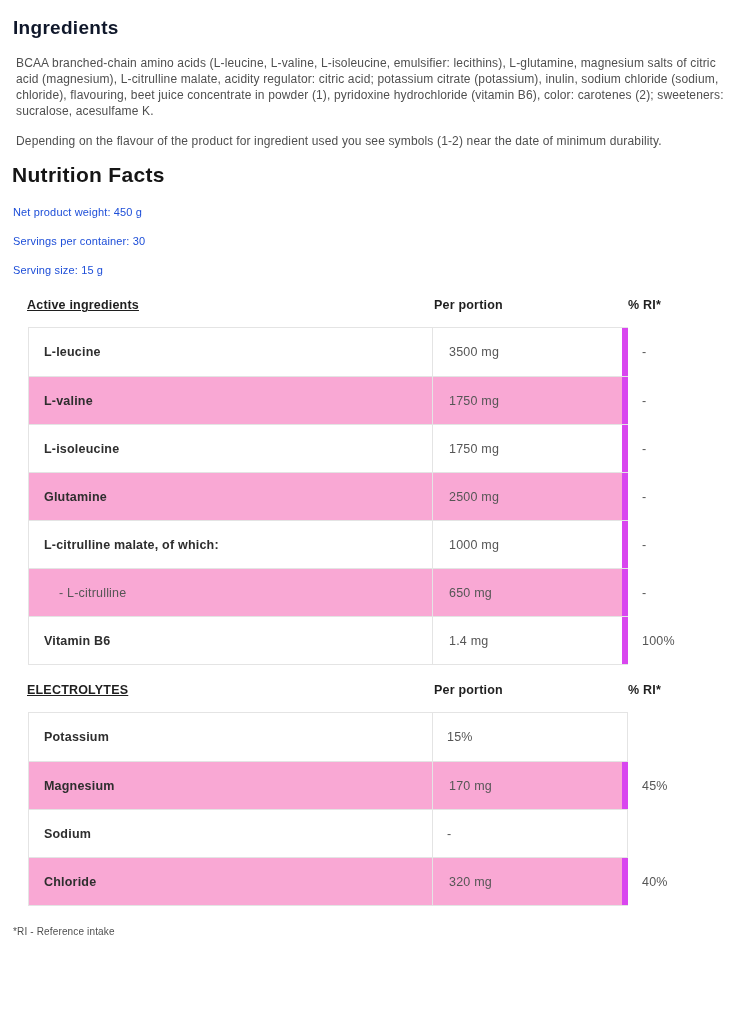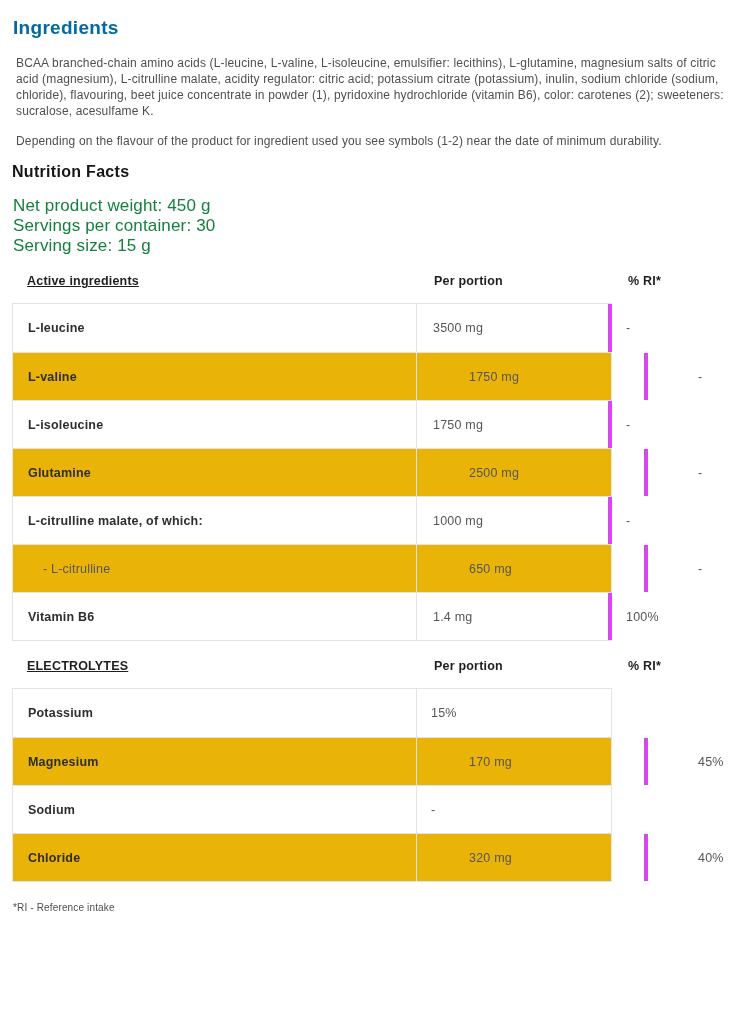--- a/index.html
+++ b/index.html
@@ -9,84 +9,86 @@
     height: 1024px;
     font-family: "Liberation Sans", sans-serif;
     color: #4f4f4f;
     overflow: hidden;
   }
   .page { padding: 15px 9px 0 12px; }
 
   h1.sec-title {
     font-size: 19px;
     font-weight: 700;
-    color: #0369a1;
+    color: #0f172a;
     letter-spacing: 0.3px;
     margin: 2px 0 16px 1px;
   }
   h1.nf-title {
-    font-size: 16px;
+    font-size: 21px;
     font-weight: 700;
     color: #161616;
     letter-spacing: 0.3px;
     margin: 14px 0 15px 0;
   }
   p.body-text {
     font-size: 12px;
     line-height: 16px;
     letter-spacing: 0.15px;
     color: #4f4f4f;
     margin: 0 0 14px 4px;
     width: 712px;
   }
   .meta-line {
-    font-size: 17px;
+    font-size: 11px;
     line-height: 20px;
     letter-spacing: 0.15px;
-    color: #15803d;
+    color: #1d4ed8;
     margin-left: 1px;
+    margin-top: 9px;
   }
 
   
   .thead {
     display: grid;
     grid-template-columns: 406px 196px 117px;
     margin-top: 18px;
     margin-bottom: 15px;
     align-items: center;
   }
   .thead .hc { font-size: 12.5px; font-weight: 700; color: #1f1f1f; letter-spacing: 0.2px; }
   .thead .hc1 { padding-left: 15px; text-decoration: underline; }
   .thead .hc2 { padding-left: 16px; }
   .thead .hc3 { padding-left: 14px; }
 
   
   .tbody {
     width: 600px;
     border: 1px solid #e4e4e4;
     background: #ffffff;
+    margin-left: 16px;
   }
   .trow {
     display: grid;
     grid-template-columns: 404px 195px 118px;
     height: 48px;
     align-items: center;
     background: #ffffff;
   }
   .trow + .trow { border-top: 1px solid #e4e4e4; }
-  .trow.alt { background: #eab308; gap: 36px; }
+  .trow.alt { background: #f9a8d4; }
   .td { font-size: 12.5px; letter-spacing: 0.2px; height: 100%; display: flex; align-items: center; }
   .td.c1 {
     padding-left: 15px;
     border-right: 1px solid #e4e4e4;
     font-weight: 700;
     color: #2e2e2e;
   }
   .td.c1.indent { padding-left: 30px; font-weight: 400; color: #565656; }
-  .td.c2 { padding-left: 16px; border-right: 4px solid #d946ef; color: #565656; }
+  .td.c2 { padding-left: 16px; border-right: 6px solid #d946ef; color: #565656; }
   .td.c3 { padding-left: 14px; color: #565656; }
 
   p.footnote {
     font-size: 10px;
     letter-spacing: 0.15px;
     color: #4f4f4f;
     margin: 20px 0 0 1px;
   }
 </style>
 </head>

